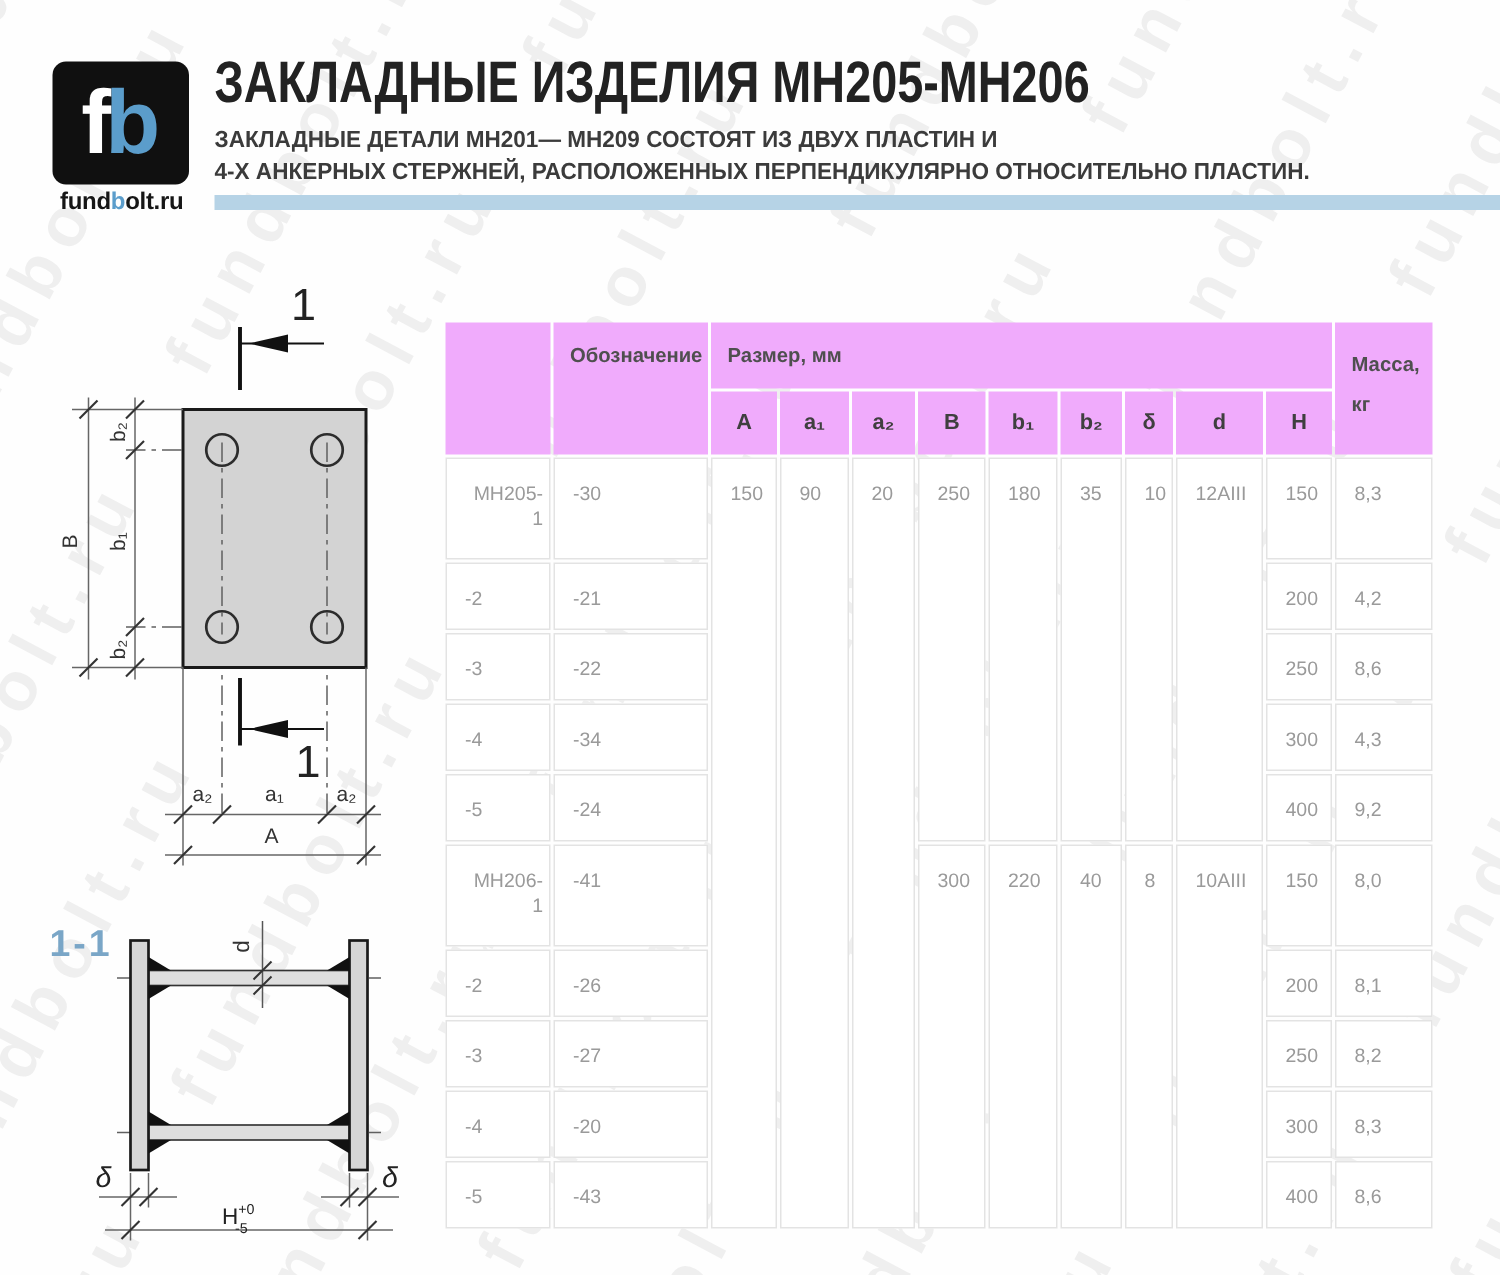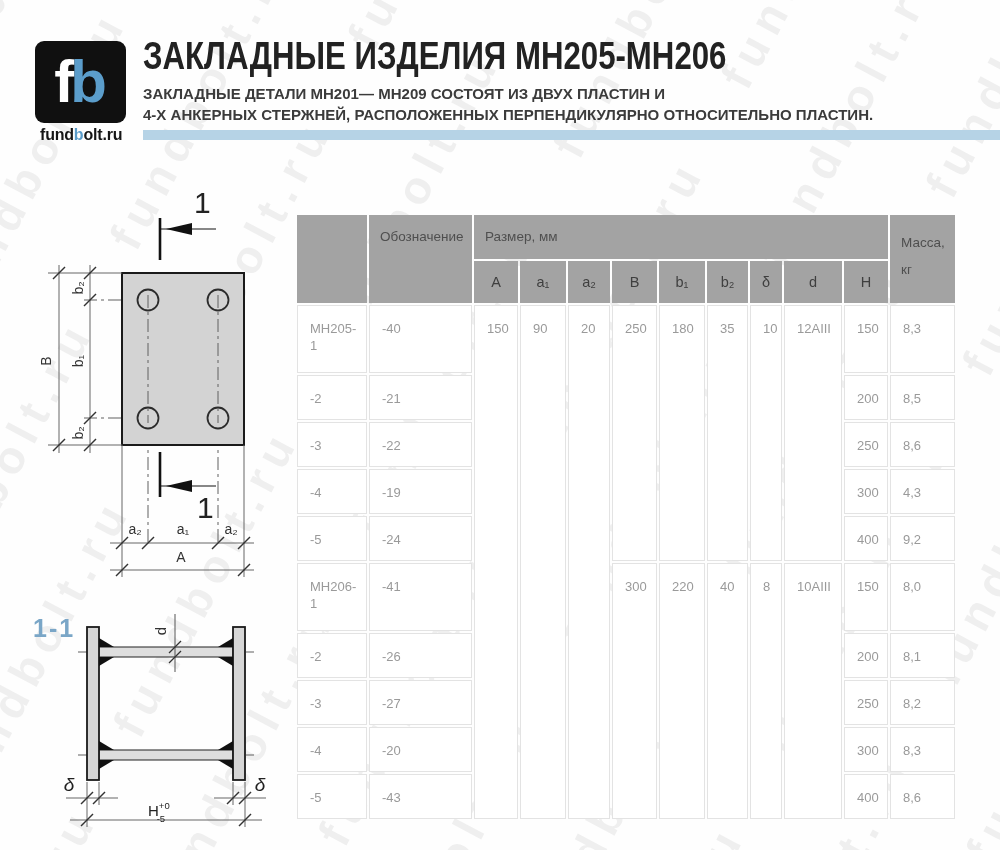--- a/index.html
+++ b/index.html
@@ -55,39 +55,39 @@
   #section-view { left: 20px; top: 600px; }
   svg text { font-family: "Liberation Sans", "DejaVu Sans", sans-serif; }
   
   table.spec {
     position: absolute; left: 295px; top: 213px; z-index: 1;
     width: 662px; table-layout: fixed;
     border-collapse: separate; border-spacing: 2px;
     font-size: 13px;
   }
   table.spec th {
-    background: #a3a3a3; border: 0; color: #4f4f4f;
-    font-weight: 400; font-size: 13.5px;
+    background: #f0abfc; border: 0; color: #4f4f4f;
+    font-weight: 700; font-size: 13.5px;
     text-align: left; vertical-align: top;
     padding: 14px 4px 4px 11px;
   }
   table.spec tr.h1 { height: 44px; }
   table.spec tr.h2 { height: 42px; }
   table.spec tr.h2 th {
     text-align: center; vertical-align: middle; padding: 0;
     font-size: 14.5px; color: #3f3f3f;
   }
   table.spec td {
     background: #fff; border: 1px solid #e3e3e3;
     color: #9a9a9a; vertical-align: top;
     padding: 14px 4px 4px 12px; line-height: 17px;
   }
   table.spec tr.r  { height: 45px; }
   table.spec tr.rt { height: 68px; }
-  .pre { white-space: pre-line; }
+  .pre { white-space: pre-line; text-align: right; }
   td.name { line-height: 26px; padding-top: 11px; }
   th.mass { line-height: 27px; }
 </style>
 </head>
 <body>
 
 <div id="page">
 
   <div id="watermark">
       <div class="wm-line">fundbolt.ru&nbsp;&nbsp;&nbsp;&nbsp;fundbolt.ru&nbsp;&nbsp;&nbsp;&nbsp;fundbolt.ru&nbsp;&nbsp;&nbsp;&nbsp;fundbolt.ru&nbsp;&nbsp;&nbsp;&nbsp;fundbolt.ru&nbsp;&nbsp;&nbsp;&nbsp;fundbolt.ru&nbsp;&nbsp;&nbsp;&nbsp;fundbolt.ru&nbsp;&nbsp;&nbsp;&nbsp;fundbolt.ru&nbsp;&nbsp;&nbsp;&nbsp;fundbolt.ru&nbsp;&nbsp;&nbsp;&nbsp;</div>
@@ -284,47 +284,47 @@
       <th>b₁</th>
       <th>b₂</th>
       <th>δ</th>
       <th>d</th>
       <th>H</th>
     </tr>
 
     <tr class="rt">
       <td class="name pre">МН205-
 1</td>
-      <td>-40</td>
+      <td>-30</td>
       <td rowspan="10">150</td>
       <td rowspan="10">90</td>
       <td rowspan="10">20</td>
       <td rowspan="5">250</td>
       <td rowspan="5">180</td>
       <td rowspan="5">35</td>
       <td rowspan="5">10</td>
       <td rowspan="5">12AIII</td>
       <td>150</td>
       <td>8,3</td>
     </tr>
     <tr class="r">
       <td class="name">-2</td>
       <td>-21</td>
       <td>200</td>
-      <td>8,5</td>
+      <td>4,2</td>
     </tr>
     <tr class="r">
       <td class="name">-3</td>
       <td>-22</td>
       <td>250</td>
       <td>8,6</td>
     </tr>
     <tr class="r">
       <td class="name">-4</td>
-      <td>-19</td>
+      <td>-34</td>
       <td>300</td>
       <td>4,3</td>
     </tr>
     <tr class="r">
       <td class="name">-5</td>
       <td>-24</td>
       <td>400</td>
       <td>9,2</td>
     </tr>
     <tr class="rt">

